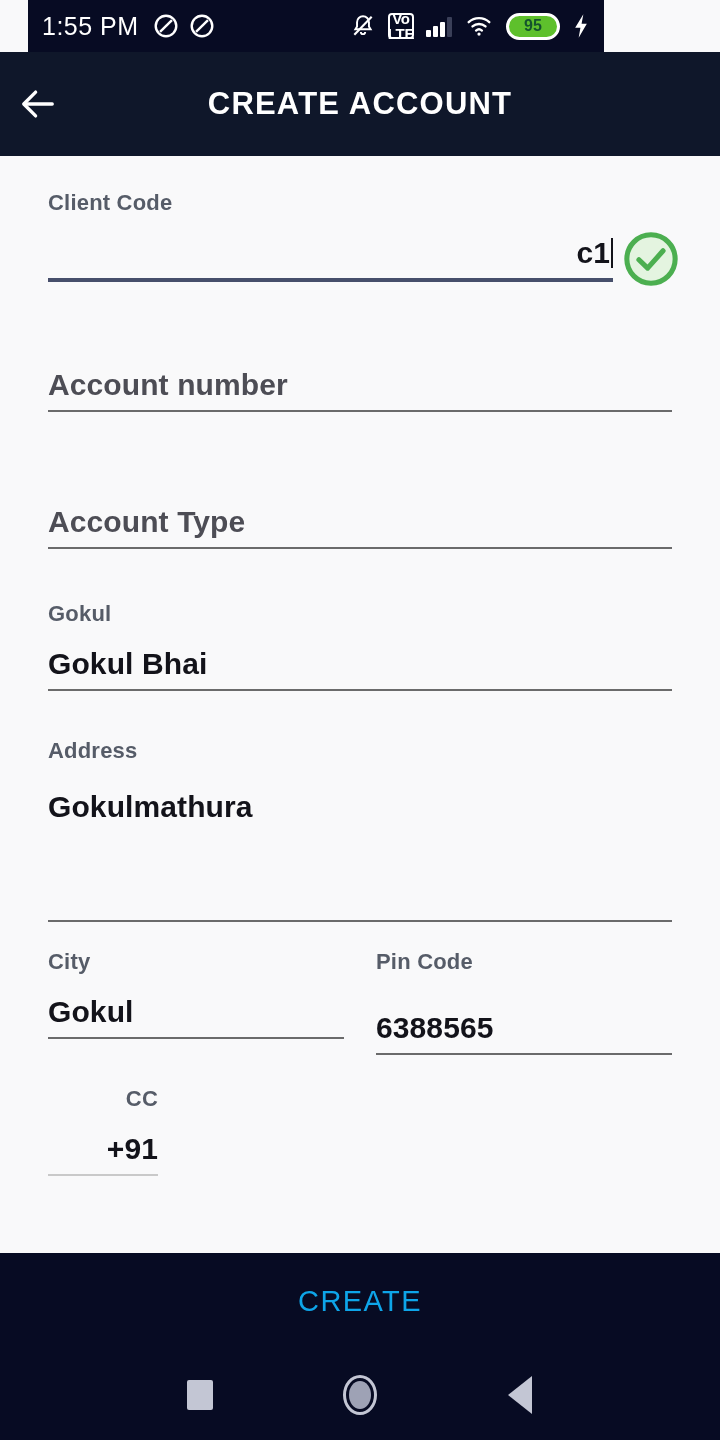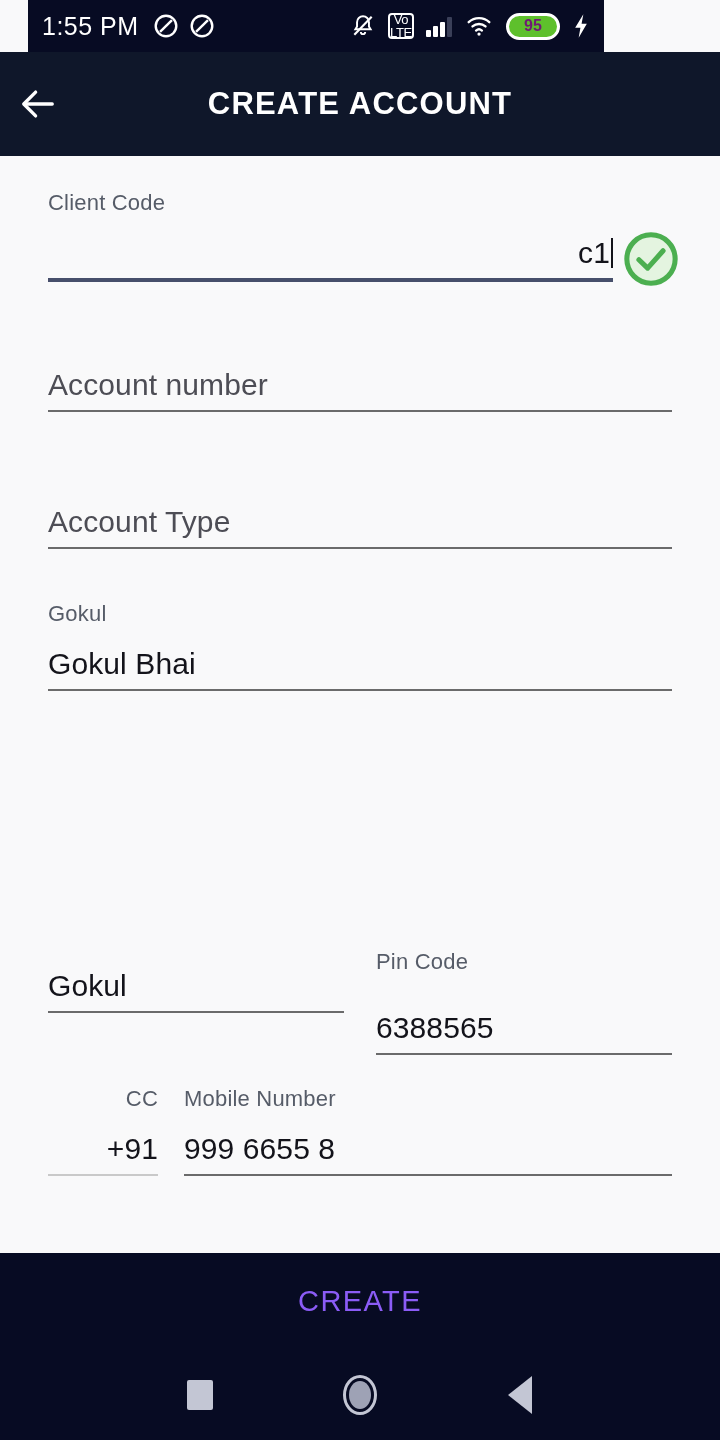--- a/index.html
+++ b/index.html
@@ -20,50 +20,50 @@
   .sb-time { font-size:25px; letter-spacing:.5px; font-weight:400; }
   .sb-left-icons { display:flex; align-items:center; gap:10px; margin-left:14px; }
   .sb-spacer { flex:1; }
   .sb-right-icons { display:flex; align-items:center; gap:12px; }
   .dnd-icon { width:26px; height:26px; display:block; }
   .volte-badge {
     width:26px; height:26px; border:2px solid #fff; border-radius:4px;
     display:flex; flex-direction:column; align-items:center; justify-content:center;
     line-height:1;
   }
-  .volte-badge span { font-size:13px; font-weight:400; letter-spacing:-.3px; }
+  .volte-badge span { font-size:15px; font-weight:700; letter-spacing:-.3px; }
   .signal { display:flex; align-items:flex-end; gap:2px; height:22px; }
   .signal i { width:5px; background:#fff; display:block; border-radius:1px; }
   .signal i:nth-child(1){height:7px;}
   .signal i:nth-child(2){height:11px;}
   .signal i:nth-child(3){height:15px;}
   .signal i:nth-child(4){height:20px;background:#3a3f58;}
   .battery {
     width:54px; height:27px; border:3px solid #fff; border-radius:14px;
     background:#5ec02c; display:flex; align-items:center; justify-content:center;
     position:relative;
   }
-  .battery span { font-size:16px; font-weight:700; color:#701a75; }
+  .battery span { font-size:16px; font-weight:700; color:#14532d; }
 
   
   .appbar {
     position:absolute; top:52px; left:0; width:720px; height:104px;
     background:#0f172a; display:flex; align-items:center;
   }
   .back-btn { width:76px; display:flex; align-items:center; justify-content:center; cursor:pointer; }
   .appbar-title {
     flex:1; text-align:center; color:#ffffff;
     font-size:31px; font-weight:700; letter-spacing:1.2px;
     margin-right:76px;
   }
 
   
   .form {
     position:absolute; top:156px; left:0; width:720px; height:1097px;
-    background:#f9f9fa; padding:0 48px;
+    background:#f9f9fa; padding:0 48px;font-weight:bold;
   }
   .field { position:absolute; }
   .label {
     font-size:22px; color:#565c68; letter-spacing:.2px; white-space:nowrap;
   }
   .value {
     font-size:30px; color:#13131a; letter-spacing:.1px; white-space:nowrap;
   }
   .placeholder {
     font-size:30px; color:#4d4d55; letter-spacing:.1px; white-space:nowrap;
@@ -80,21 +80,21 @@
   
   .check-circle { position:absolute; width:58px; height:58px; }
 
   
   .createbar {
     position:absolute; top:1253px; left:0; width:720px; height:97px;
     background:#070b23; display:flex; align-items:center; justify-content:center;
     cursor:pointer;
   }
   .createbar span {
-    color:#8b5cf6; font-size:29px; font-weight:400; letter-spacing:1.4px;
+    color:#0ea5e9; font-size:29px; font-weight:400; letter-spacing:1.4px;
   }
 
   
   .navbar {
     position:absolute; top:1350px; left:0; width:720px; height:90px;
     background:#070b23; display:flex; align-items:center; justify-content:center;
   }
   .navbar .nav-item { width:160px; display:flex; align-items:center; justify-content:center; cursor:pointer; }
   .nav-square { width:26px; height:30px; background:#c3c6d4; border-radius:2px; }
   .nav-circle {
@@ -205,22 +205,30 @@
     </div>
 
     <div class="field" style="left:48px; top:445px; width:624px;">
       <div class="label">Gokul</div>
       <div style="margin-top:20px; height:42px;">
         <span class="value" placeholder="Name">Gokul Bhai</span>
       </div>
       <div class="underline"></div>
     </div>
 
+    <div class="field" style="left:48px; top:582px; width:624px;">
+      <div class="label">Address</div>
+      <div style="margin-top:26px; height:130px;">
+        <span class="value" placeholder="Address">Gokulmathura</span>
+      </div>
+      <div class="underline"></div>
+    </div>
 
     <div class="field" style="left:48px; top:793px; width:296px;">
+      <div class="label">City</div>
       <div style="margin-top:20px; height:42px;">
         <span class="value" placeholder="City">Gokul</span>
       </div>
       <div class="underline"></div>
     </div>
 
     <div class="field" style="left:376px; top:793px; width:296px;">
       <div class="label">Pin Code</div>
       <div style="margin-top:36px; height:42px;">
         <span class="value" placeholder="Pin Code">6388565</span>
@@ -229,27 +237,20 @@
     </div>
 
     <div class="field" style="left:48px; top:930px; width:110px;text-align:right;">
       <div class="label">CC</div>
       <div style="margin-top:20px; height:42px;">
         <span class="value" placeholder="CC">+91</span>
       </div>
       <div class="underline disabled"></div>
     </div>
 
-    <div class="field" style="left:184px; top:930px; width:488px;">
-      <div class="label">Mobile Number</div>
-      <div style="margin-top:20px; height:42px;">
-        <span class="value" placeholder="Mobile Number">999 6655 8</span>
-      </div>
-      <div class="underline"></div>
-    </div>
 
   </div>
 
   <div class="createbar">
     <span>CREATE</span>
   </div>
 
   <div class="navbar">
     <div class="nav-item">
       <div class="nav-square"></div>

